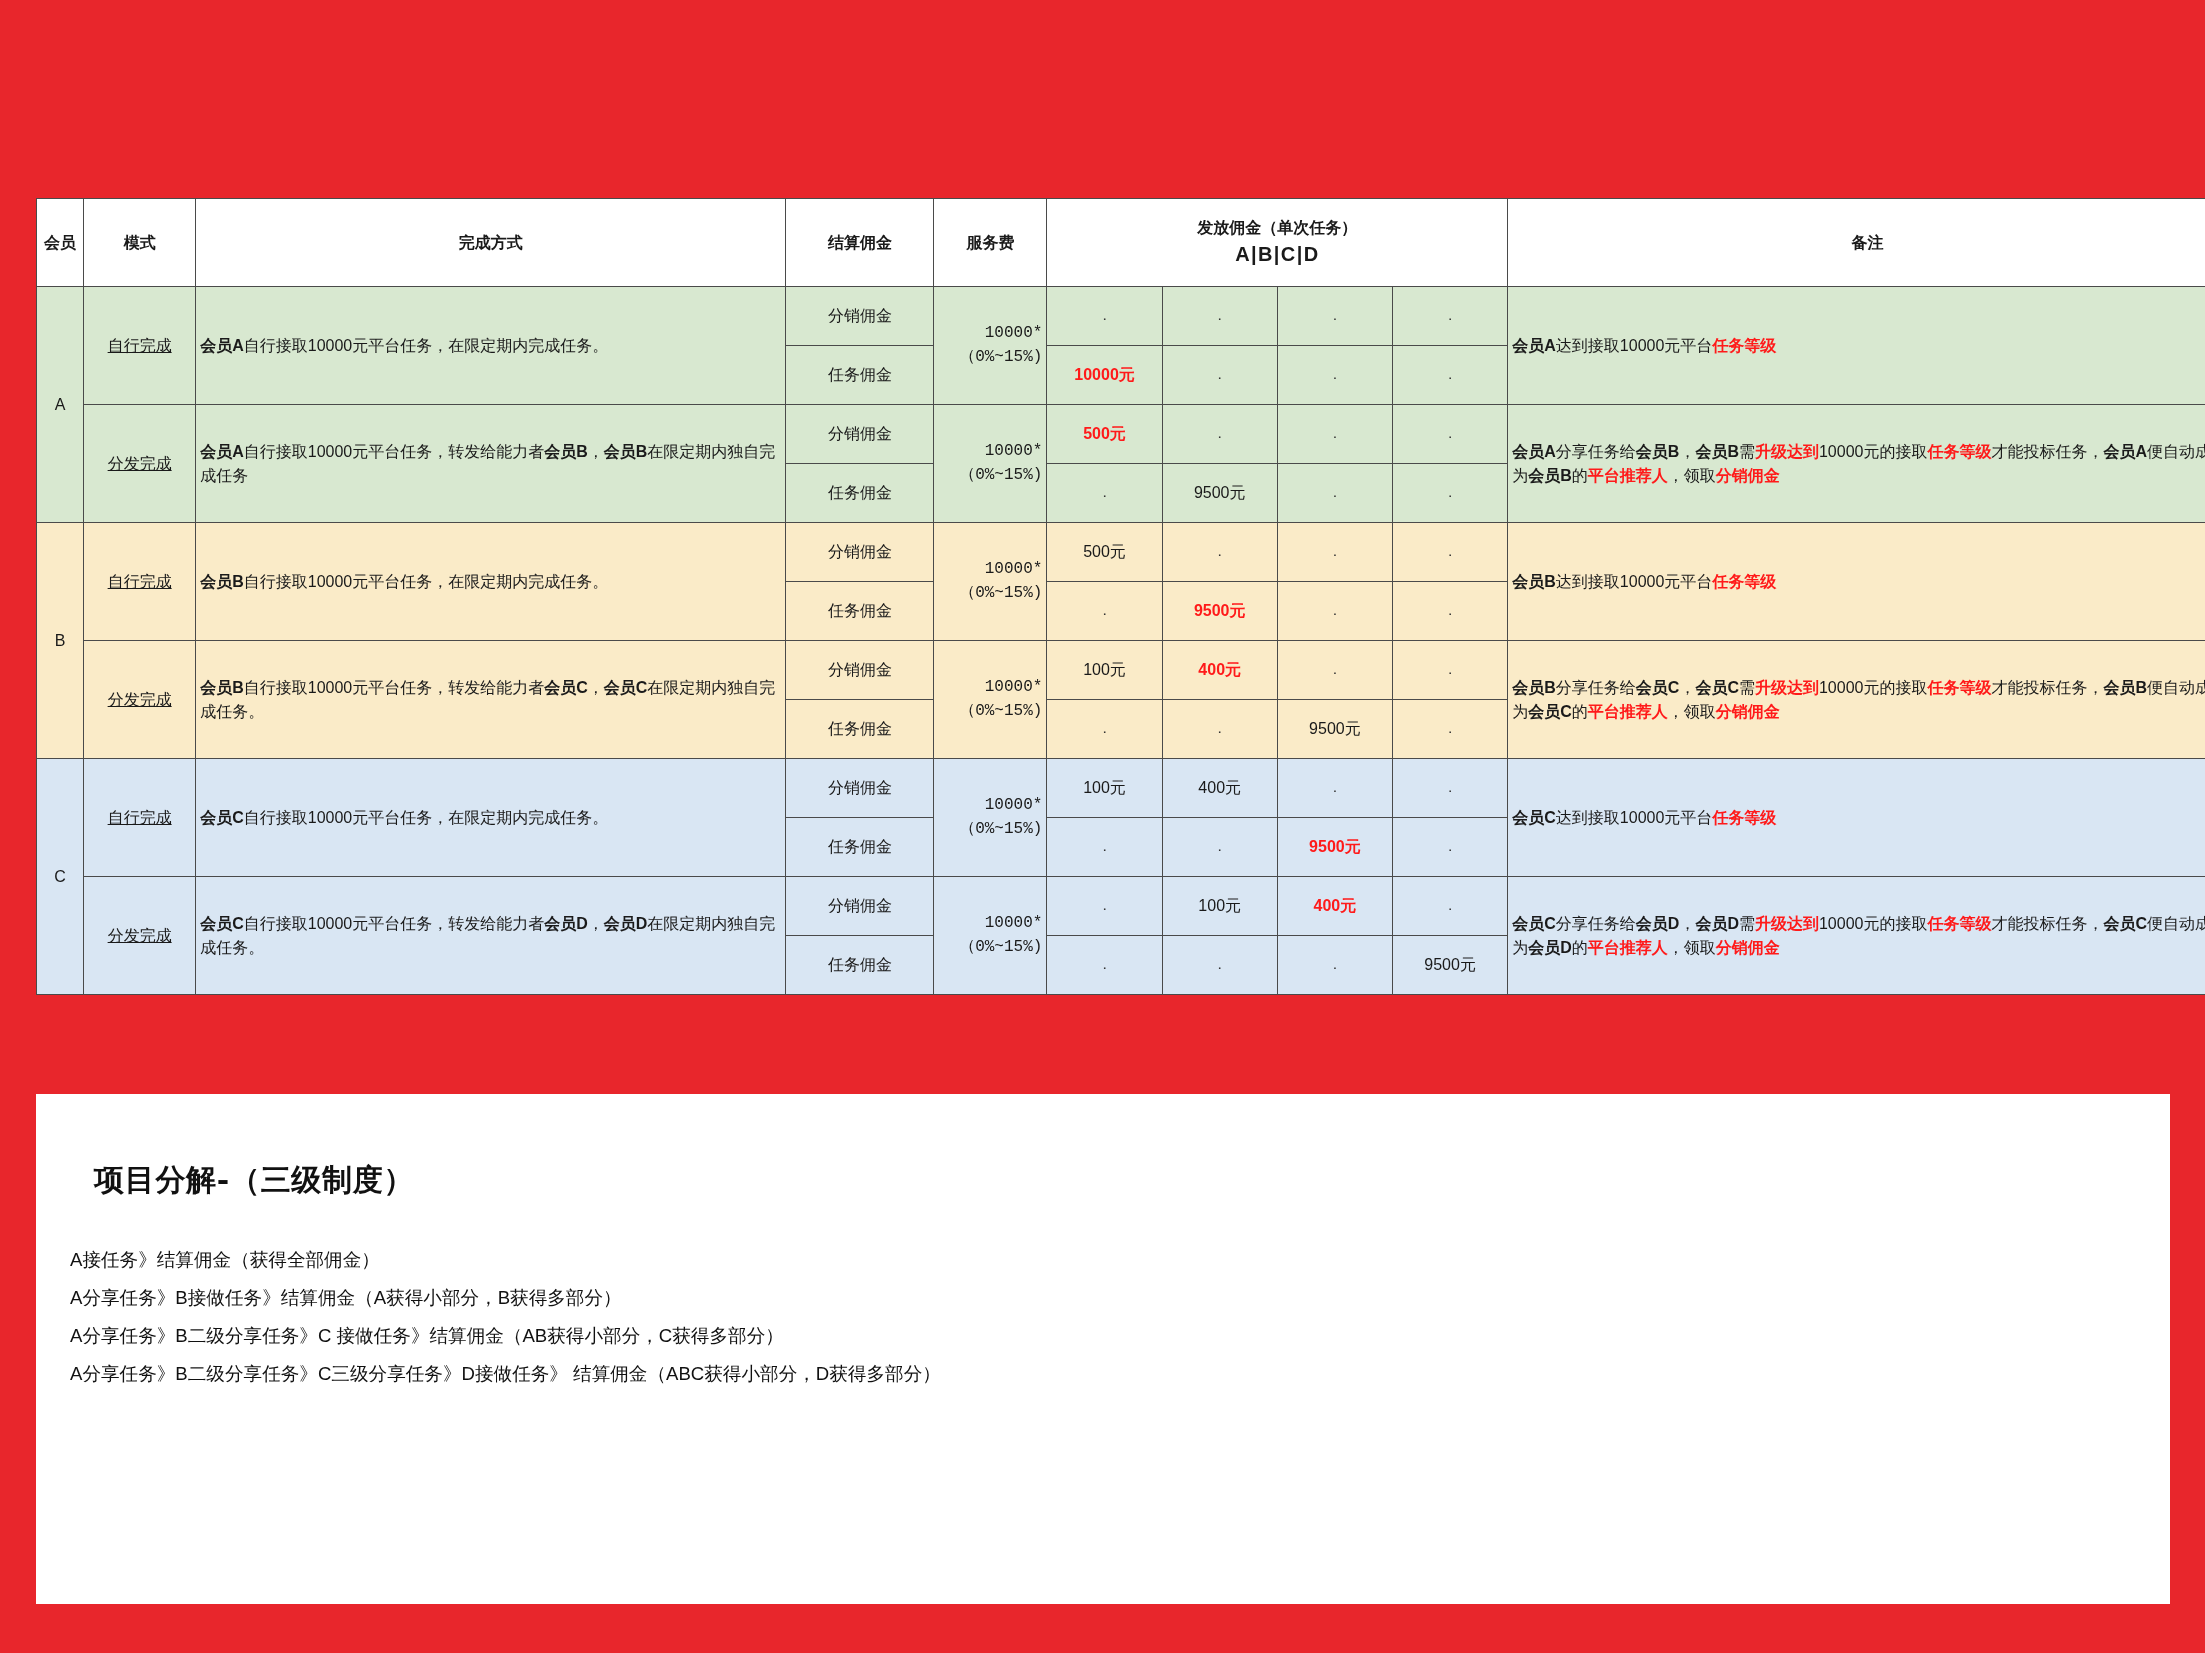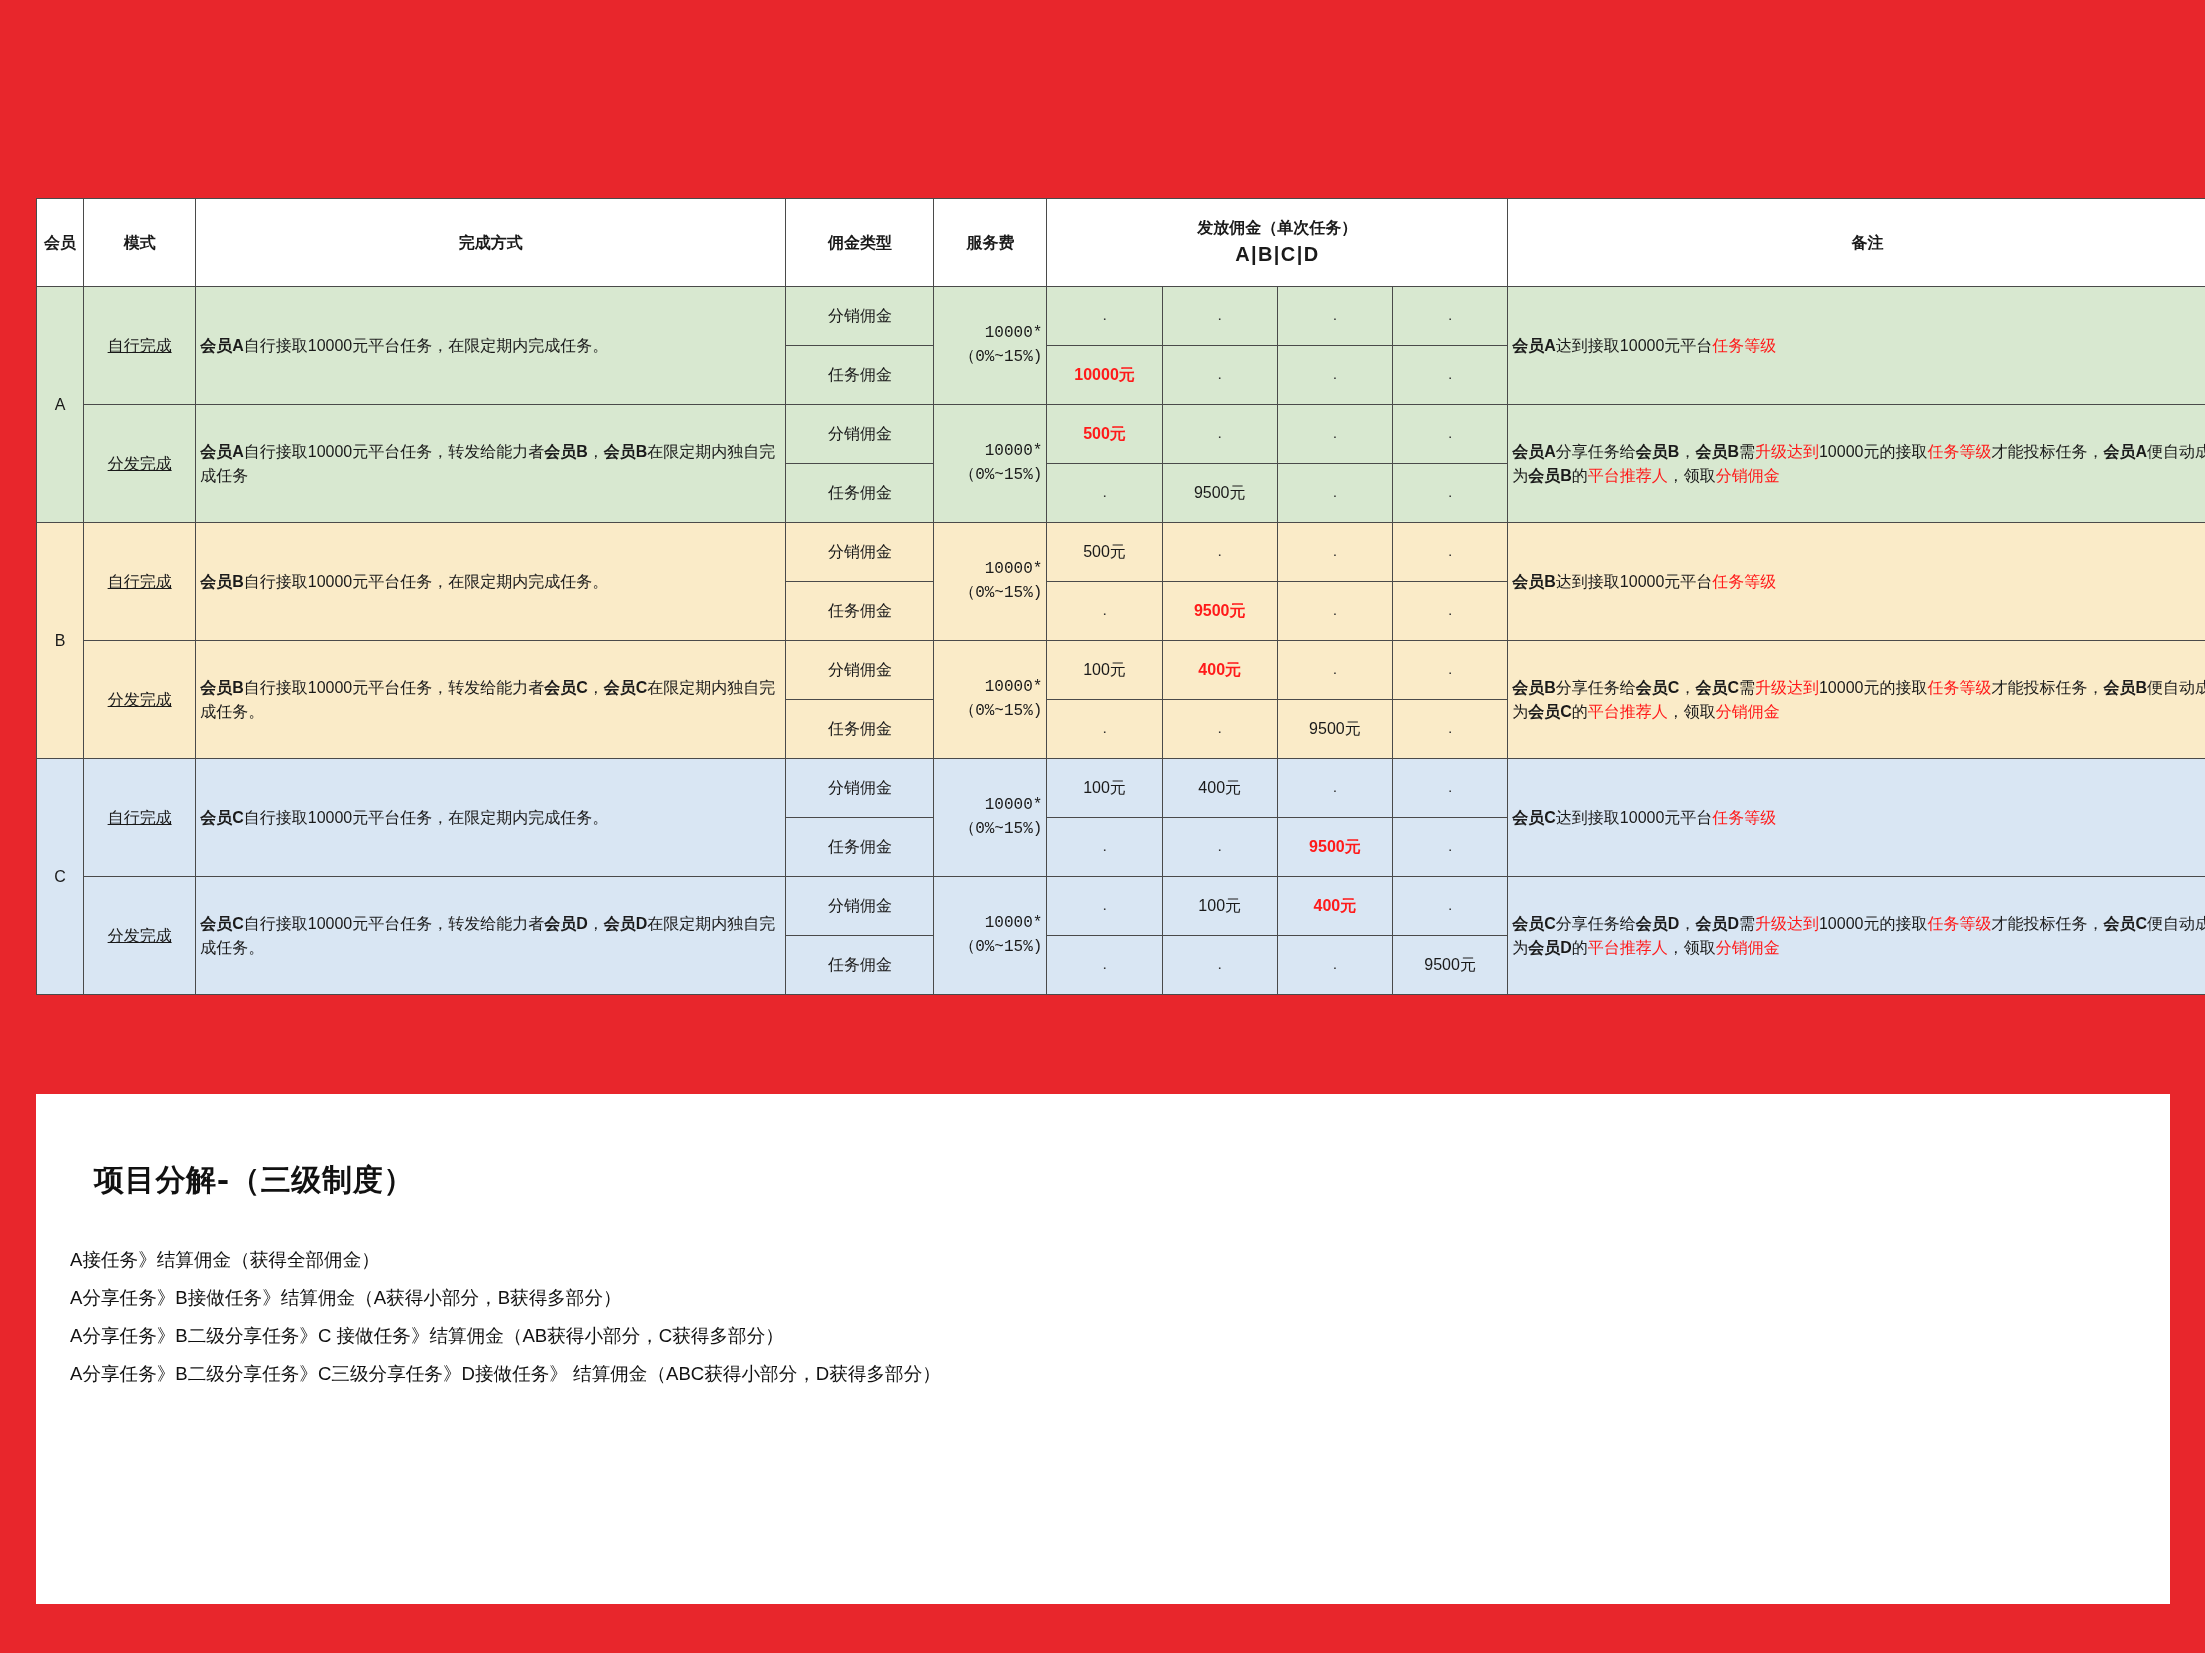--- a/index.html
+++ b/index.html
@@ -122,21 +122,21 @@
     color: #ff1a1a;
     font-weight: bold;
   }
   td.remark {
     text-align: left;
     font-size: 16.5px;
     padding: 6.9px 9.6px;
     line-height: 1.5;
   }
   td.remark b { font-weight: bold; }
-  td.remark .red { color: #ff1a1a; font-weight: normal; text-align: center; }
+  td.remark .red { color: #ff1a1a; font-weight: bold; text-align: center; }
   b.bold { font-weight: bold; }
 
   
   .bottom-panel {
     position: absolute;
     left: 36px;
     top: 1094px;
     width: 2134px;
     height: 510px;
     background: #ffffff;
@@ -175,21 +175,21 @@
           <col class="c-b">
           <col class="c-c">
           <col class="c-d">
         <col class="c-remark">
       </colgroup>
       <thead>
         <tr>
           <th>会员</th>
           <th>模式</th>
           <th>完成方式</th>
-          <th>佣金类型</th>
+          <th>结算佣金</th>
           <th>服务费</th>
           <th colspan="4">
             <span>发放佣金（单次任务）</span>
             <span class="sub">A|B|C|D</span>
           </th>
           <th>备注</th>
         </tr>
       </thead>
       <tbody>
           <tr class="row-a">

